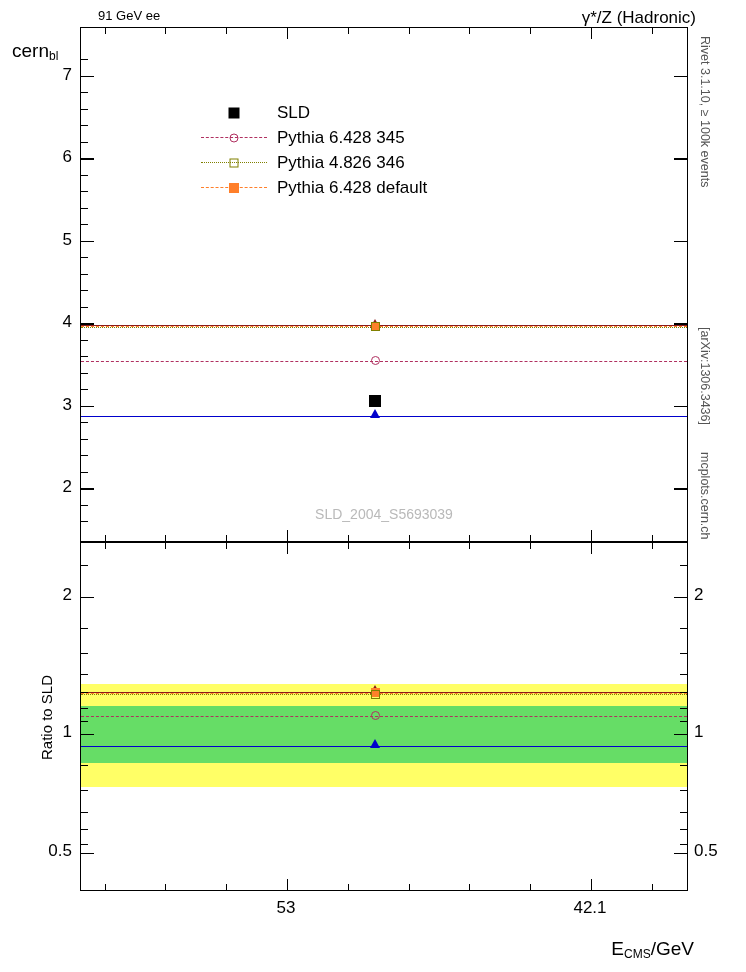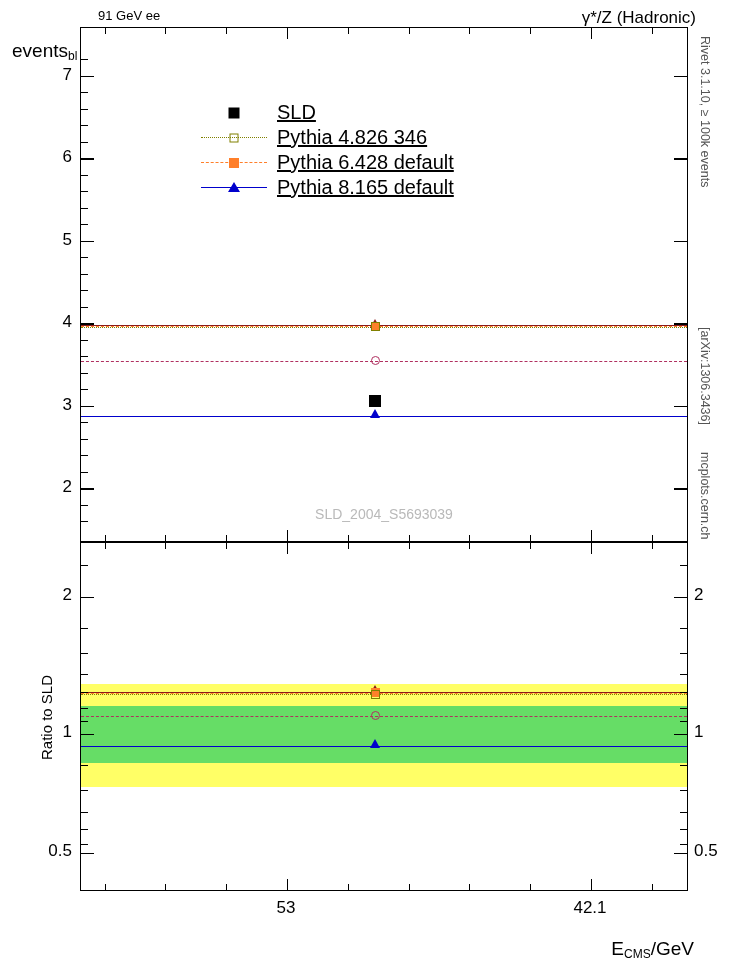--- a/index.html
+++ b/index.html
@@ -83,22 +83,21 @@
     width: 80px;
   }
 
   
   .hline { position: absolute; height: 0; border-top-width: 1.4px; left: 0; right: 0; }
 
   
   #legend {
     position: absolute;
     left: 120px; top: 72px;
-    font-size: 20px;
-    text-decoration: underline;
+    font-size: 17px;
   }
   .leg-row {
     display: flex;
     align-items: center;
     height: 25px;
   }
   .leg-key {
     width: 66px;
     height: 20px;
     position: relative;
@@ -159,21 +158,21 @@
 </style>
 </head>
 <body>
 
 <div id="root">
 
   <div class="abs hdr-left">91 GeV ee</div>
   <div class="abs hdr-right">γ*/Z (Hadronic)</div>
 
   <div class="abs" style="left:12px; top:40px;">
-    <span style="font-size:19px;">events</span><span class="sub">bl</span>
+    <span style="font-size:19px;">cern</span><span class="sub">bl</span>
   </div>
 
   <div class="abs rot" style="left:712px; top:36px; transform: rotate(90deg);">Rivet 3.1.10, ≥ 100k events</div>
   <div class="abs rot" style="left:712px; top:327px; transform: rotate(90deg);">[arXiv:1306.3436]</div>
   <div class="abs rot" style="left:712px; top:452px; transform: rotate(90deg);">mcplots.cern.ch</div>
 
   <div class="panel" id="main-panel">
 
     <div class="hline" style="top:297.3px; border-top-style:solid; border-top-color:#8b1a1a;"></div>
 
@@ -195,45 +194,45 @@
     <div id="watermark" style="top:478px;">SLD_2004_S5693039</div>
 
     <div id="legend">
       <div class="leg-row">
         <div class="leg-key">
           <div class="kmark m-sq-filled" style="background:#000000; width:11px; height:11px;"></div>
         </div>
         <div class="leg-label">SLD</div>
       </div>
 
+      <div class="leg-row">
+        <div class="leg-key">
+          <div class="kline" style="border-top-style:dashed; border-top-color:#b03060;"></div>
+          <div class="kmark m-circ-open" style="border:1.3px solid #b03060;"></div>
+        </div>
+        <div class="leg-label">Pythia 6.428 345</div>
+      </div>
 
       <div class="leg-row">
         <div class="leg-key">
           <div class="kline" style="border-top-style:dotted; border-top-color:#808000;"></div>
           <div class="kmark m-sq-open" style="border:1.3px solid #808000;"></div>
         </div>
         <div class="leg-label">Pythia 4.826 346</div>
       </div>
 
 
       <div class="leg-row">
         <div class="leg-key">
           <div class="kline" style="border-top-style:dashed; border-top-color:#ff7f2a;"></div>
           <div class="kmark m-sq-filled" style="background:#ff7f2a; width:10px; height:10px;"></div>
         </div>
         <div class="leg-label">Pythia 6.428 default</div>
       </div>
 
-      <div class="leg-row">
-        <div class="leg-key">
-          <div class="kline" style="border-top-style:solid; border-top-color:#0000cc;"></div>
-          <div class="kmark m-tri-up" style="border-bottom:10px solid #0000cc; border-left-width:6px; border-right-width:6px; margin-top:-1px;"></div>
-        </div>
-        <div class="leg-label">Pythia 8.165 default</div>
-      </div>
     </div>
 
     <div class="tick" style="left:0; top:212.9px; width:13px; height:1.2px;"></div>
     <div class="tick" style="left:0; top:130.4px; width:13px; height:1.2px;"></div>
     <div class="tick" style="left:0; top:295.4px; width:13px; height:1.2px;"></div>
     <div class="tick" style="left:0; top:377.9px; width:13px; height:1.2px;"></div>
     <div class="tick" style="left:0; top:460.4px; width:13px; height:1.2px;"></div>
     <div class="tick" style="left:0; top:47.9px; width:13px; height:1.2px;"></div>
 
     <div class="tick" style="left:0; top:64.4px; width:7px; height:1px;"></div>

